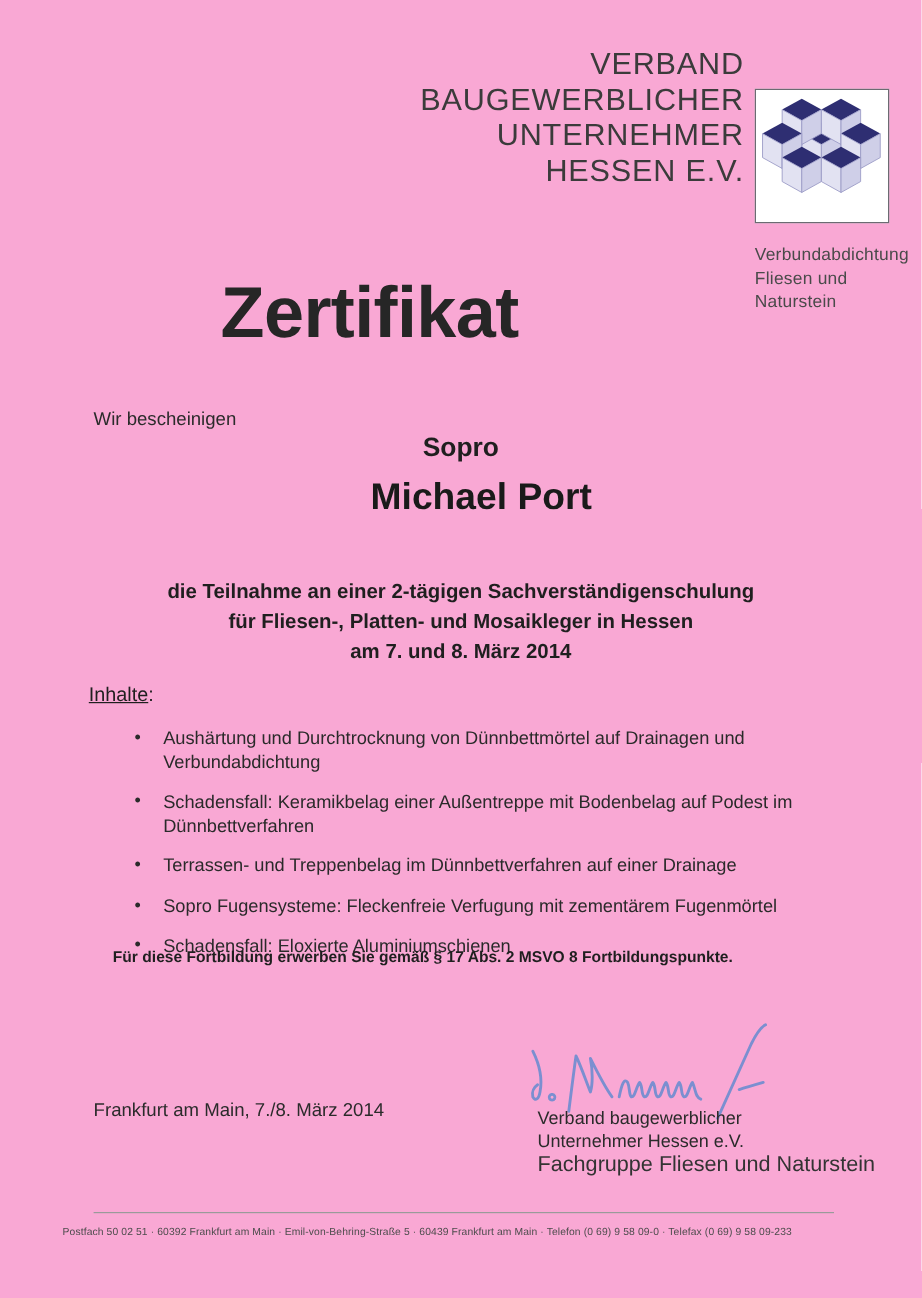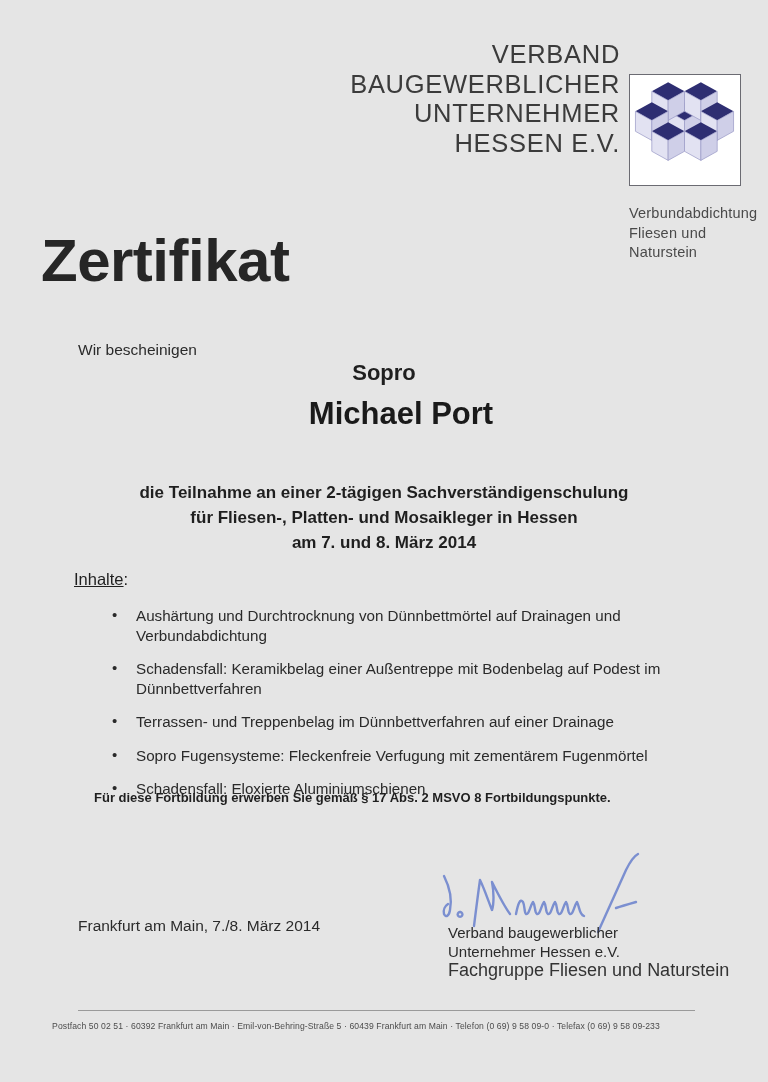--- a/index.html
+++ b/index.html
@@ -8,21 +8,21 @@
     background: #ffffff;
   }
   body {
     font-family: "Liberation Sans", sans-serif;
     color: #1a1a1a;
   }
   #certificate {
     position: relative;
     width: 768px;
     height: 1082px;
-    background: #e5e5e5;
+    background: #f9a8d4;
     overflow: hidden;
     box-sizing: border-box;
   }
 
   
   .header {
     position: absolute;
     top: 36px;
     left: 0;
     width: 768px;
@@ -66,25 +66,25 @@
     color: #4a4a4a;
     letter-spacing: 0.2px;
   }
 
   
   .title {
     position: absolute;
     top: 226px;
     left: 0;
     width: 616px;
+    text-align: center;
     font-size: 60px;
     font-weight: bold;
     letter-spacing: -0.5px;
     color: #262626;
-    margin-left: 41px;
   }
 
   
   .wir-bescheinigen {
     position: absolute;
     left: 78px;
     top: 341px;
     font-size: 15.5px;
     color: #2b2b2b;
   }

